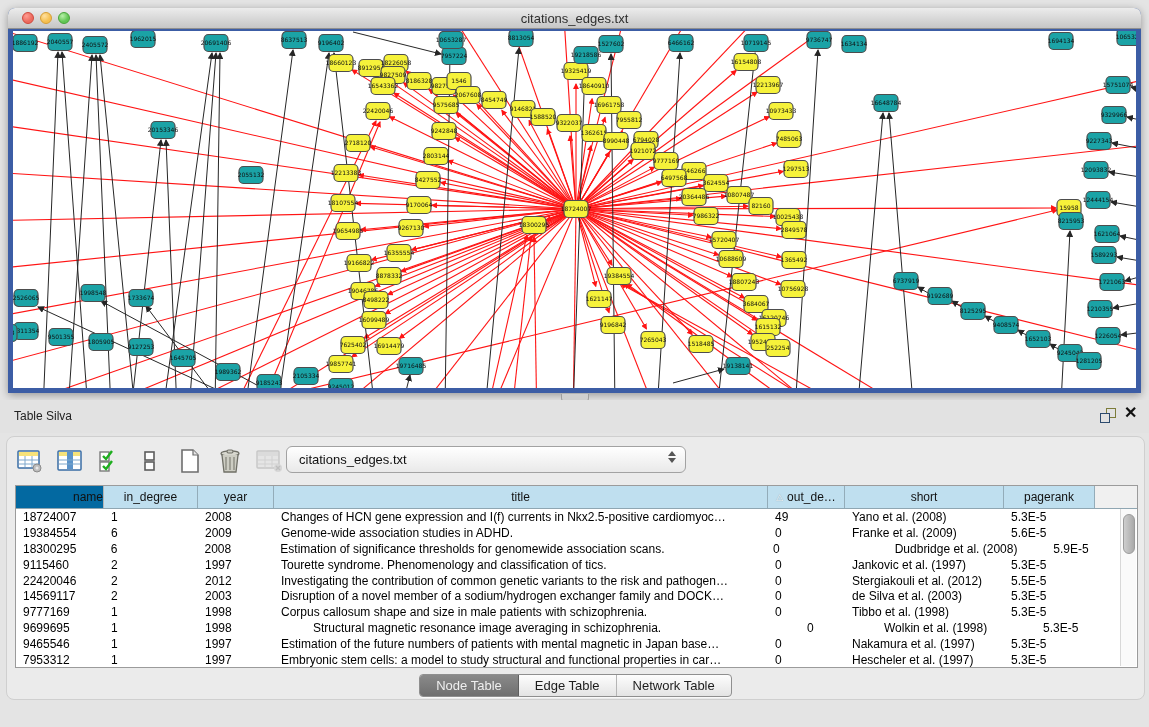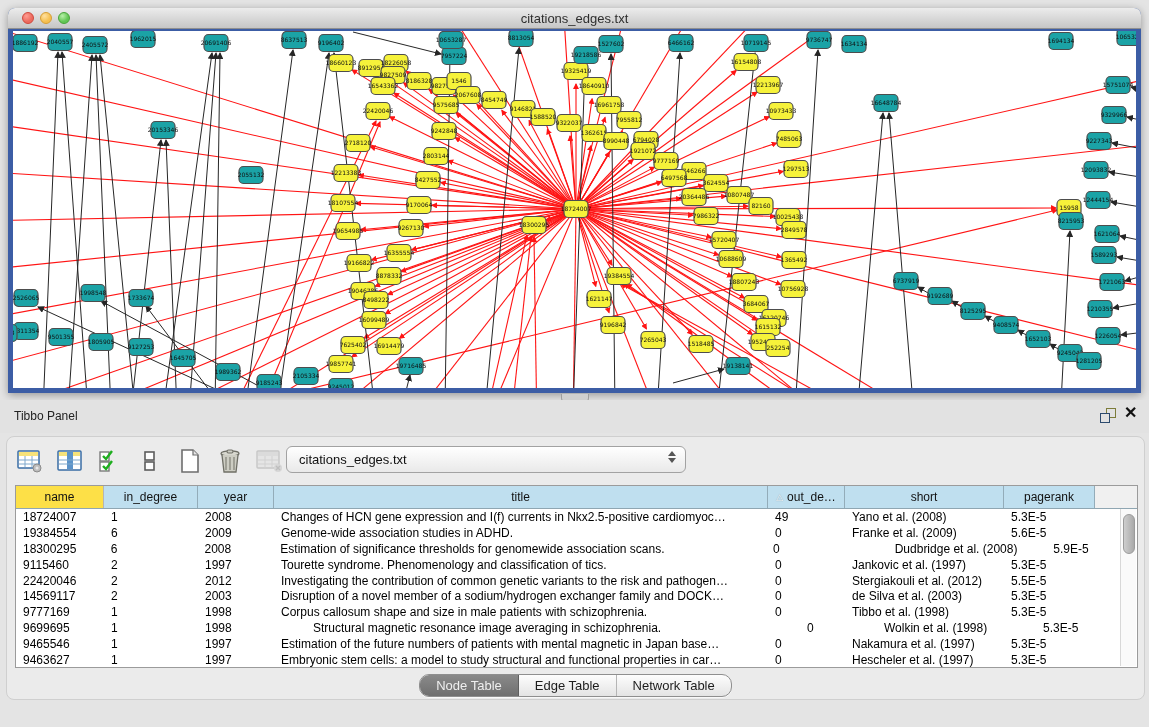--- a/index.html
+++ b/index.html
@@ -44,32 +44,32 @@
   .combo-arrows{position:absolute;right:9px;top:4px;display:flex;flex-direction:column;gap:2px;}
   .combo-arrows i{display:block;width:0;height:0;border-left:4px solid transparent;border-right:4px solid transparent;}
   .arr-up{border-bottom:5px solid #555;}
   .arr-dn{border-top:5px solid #555;}
 
   
   .tablewrap{position:absolute;left:8px;top:48px;width:1123px;height:183px;background:#fff;border:1px solid #9b9b9b;box-sizing:border-box;}
   .thead{display:flex;height:22px;border-bottom:1px solid #8fa6b2;}
   .th{box-sizing:border-box;border-right:1px solid #93acb9;background:#bfdfef;font-size:12px;color:#111;
     display:flex;align-items:center;justify-content:center;overflow:hidden;white-space:nowrap;}
-  .th.gray{background:#fde047;border-right:1px solid #b5b5b5;}
+  .th.gray{background:#0369a1;border-right:1px solid #b5b5b5;justify-content:flex-end;}
   .th .sort{color:#fdfdfd;font-size:9px;margin-right:4px;text-shadow:0 0 1px #5a7b8c;}
   .th-filler{flex:1;background:#f0f0f0;border-right:none;}
   .trow{display:flex;height:15.9px;align-items:center;}
   .td{box-sizing:border-box;padding-left:7px;font-size:12px;color:#000;overflow:hidden;white-space:nowrap;}
   .vscroll{position:absolute;right:1px;top:23px;width:15px;bottom:1px;background:#fafafa;border-left:1px solid #d8d8d8;}
   .vthumb{position:absolute;left:2px;top:5px;width:10px;height:38px;border-radius:6px;
     background:linear-gradient(90deg,#cecece,#a9a9a9);border:1px solid #9b9b9b;}
 
   
   .tabsbar{position:absolute;left:0;right:0;top:237px;height:24px;display:flex;justify-content:center;}
-  .seg{display:flex;height:21px;border:1px solid #8f8f8f;border-radius:10px;overflow:hidden;
+  .seg{display:flex;height:21px;border:1px solid #8f8f8f;border-radius:4px;overflow:hidden;
     background:linear-gradient(#fdfdfd,#e4e4e4);box-shadow:0 1px 0 rgba(255,255,255,.7);}
   .seg .tab{padding:0 16px;font-size:13px;color:#1c1c1c;display:flex;align-items:center;border-right:1px solid #b5b5b5;}
   .seg .tab:last-child{border-right:none;}
   .seg .tab.active{background:linear-gradient(#8a8a8a,#6f6f6f);color:#efefef;border-right:1px solid #5f5f5f;}
 
   
   .statusbar{position:absolute;left:0;top:741px;width:1149px;height:26px;background:#e6e6e6;border-top:1px solid #c2c2c2;}
   .memory{position:absolute;right:32px;top:6px;font-size:12px;color:#222;}
   .memdot{position:absolute;right:12px;top:5px;width:13px;height:13px;border-radius:50%;
     background:radial-gradient(circle at 35% 30%,#a6f09a,#4ecb3f 65%);border:1px solid #3a9a2e;}
@@ -770,21 +770,21 @@
               <rect x="-20" y="293.5" width="24" height="17" rx="4.5" fill="#1ba3a6" stroke="#4d4d4d" stroke-width="1.2"></rect>
               <text x="-8" y="304" text-anchor="middle" font-size="6" fill="#101010" font-family="&quot;DejaVu Sans&quot;,sans-serif">83113</text>
             </g>
           </g>
       </svg>
     </div>
   </div>
   <div class="grip"></div>
 
   <div class="panel-titlebar">
-    <span class="panel-title">Tibbo Panel</span>
+    <span class="panel-title">Table Silva</span>
     <span class="float-icon">
       <i class="sq1"></i>
         <i class="sq2"></i>
     </span>
     <span class="close-icon">✕</span>
   </div>
 
   <div class="panel-body">
 
     <div class="toolbar">
@@ -957,21 +957,21 @@
           <div class="trow">
             <div class="td" style="width: 88px;">9465546</div>
             <div class="td" style="width: 94px;">1</div>
             <div class="td" style="width: 76px;">1997</div>
             <div class="td" style="width: 494px;">Estimation of the future numbers of patients with mental magnetic in Japan base…</div>
             <div class="td" style="width: 77px;">0</div>
             <div class="td" style="width: 159px;">Nakamura et al. (1997)</div>
             <div class="td" style="width: 91px;">5.3E-5</div>
           </div>
           <div class="trow">
-            <div class="td" style="width: 88px;">9463627</div>
+            <div class="td" style="width: 88px;">7953312</div>
             <div class="td" style="width: 94px;">1</div>
             <div class="td" style="width: 76px;">1997</div>
             <div class="td" style="width: 494px;">Embryonic stem cells: a model to study structural and functional properties in car…</div>
             <div class="td" style="width: 77px;">0</div>
             <div class="td" style="width: 159px;">Hescheler et al. (1997)</div>
             <div class="td" style="width: 91px;">5.3E-5</div>
           </div>
         </div>
       <div class="vscroll">
         <div class="vthumb"></div>

